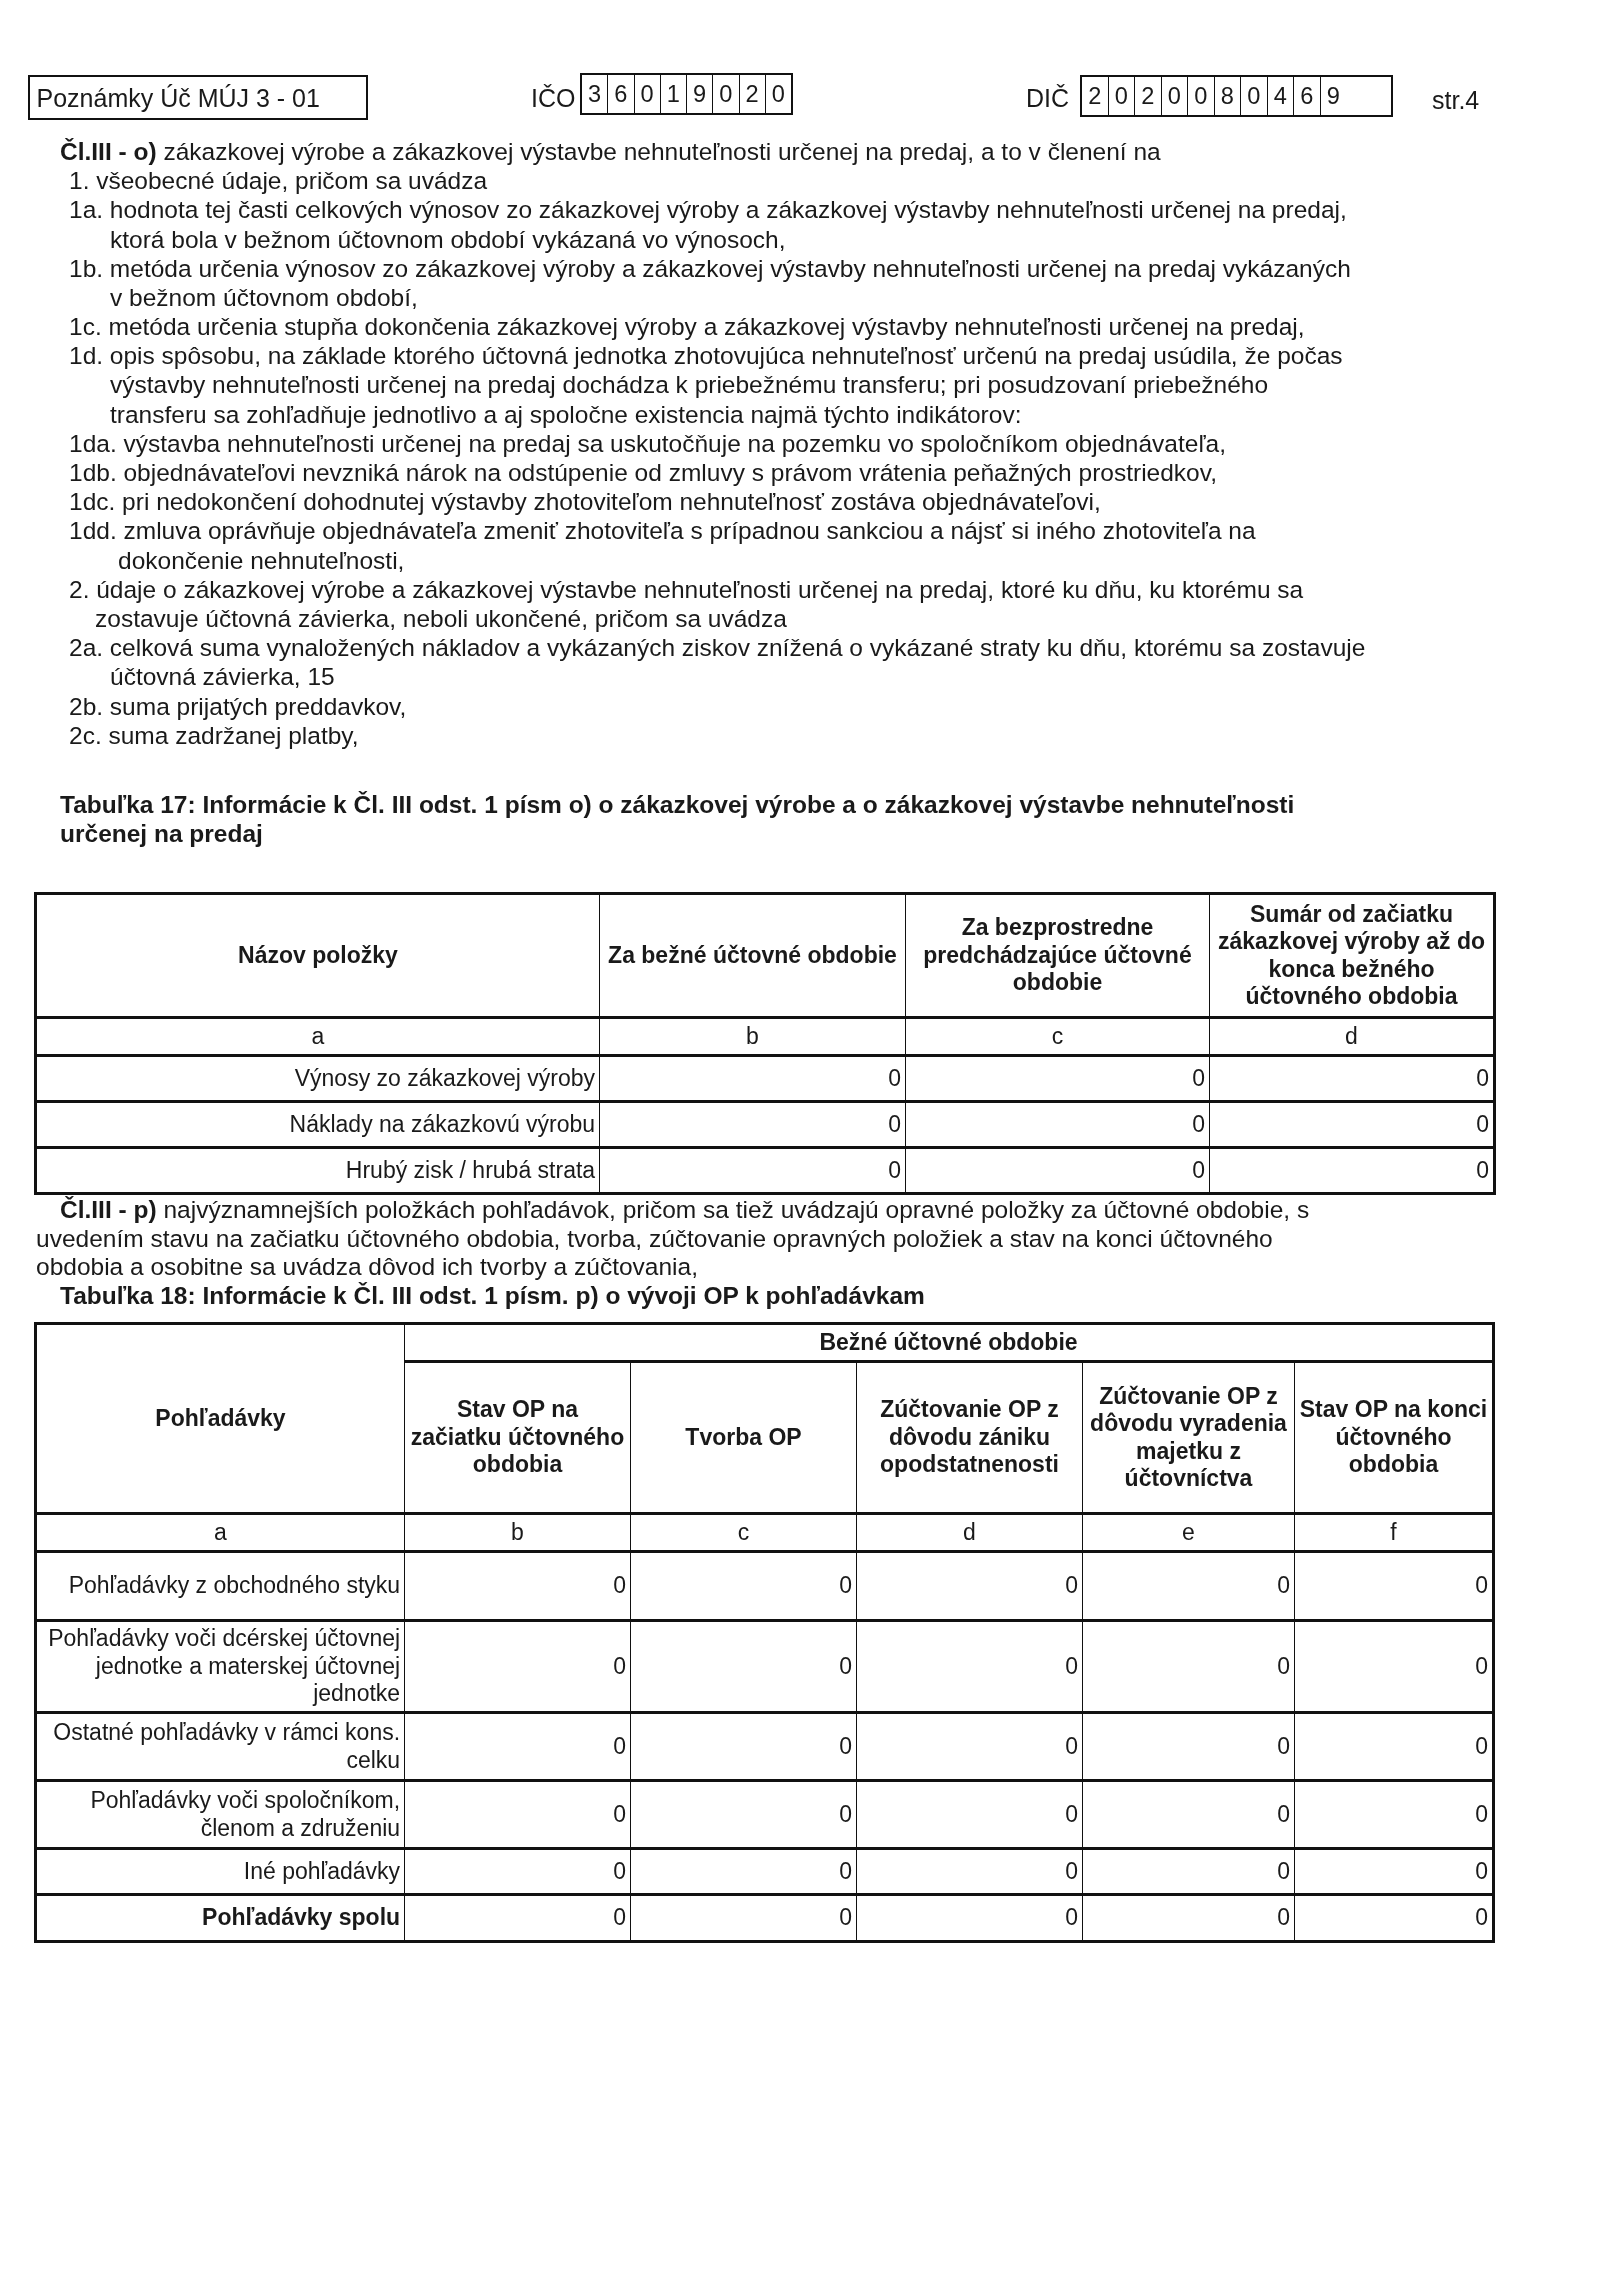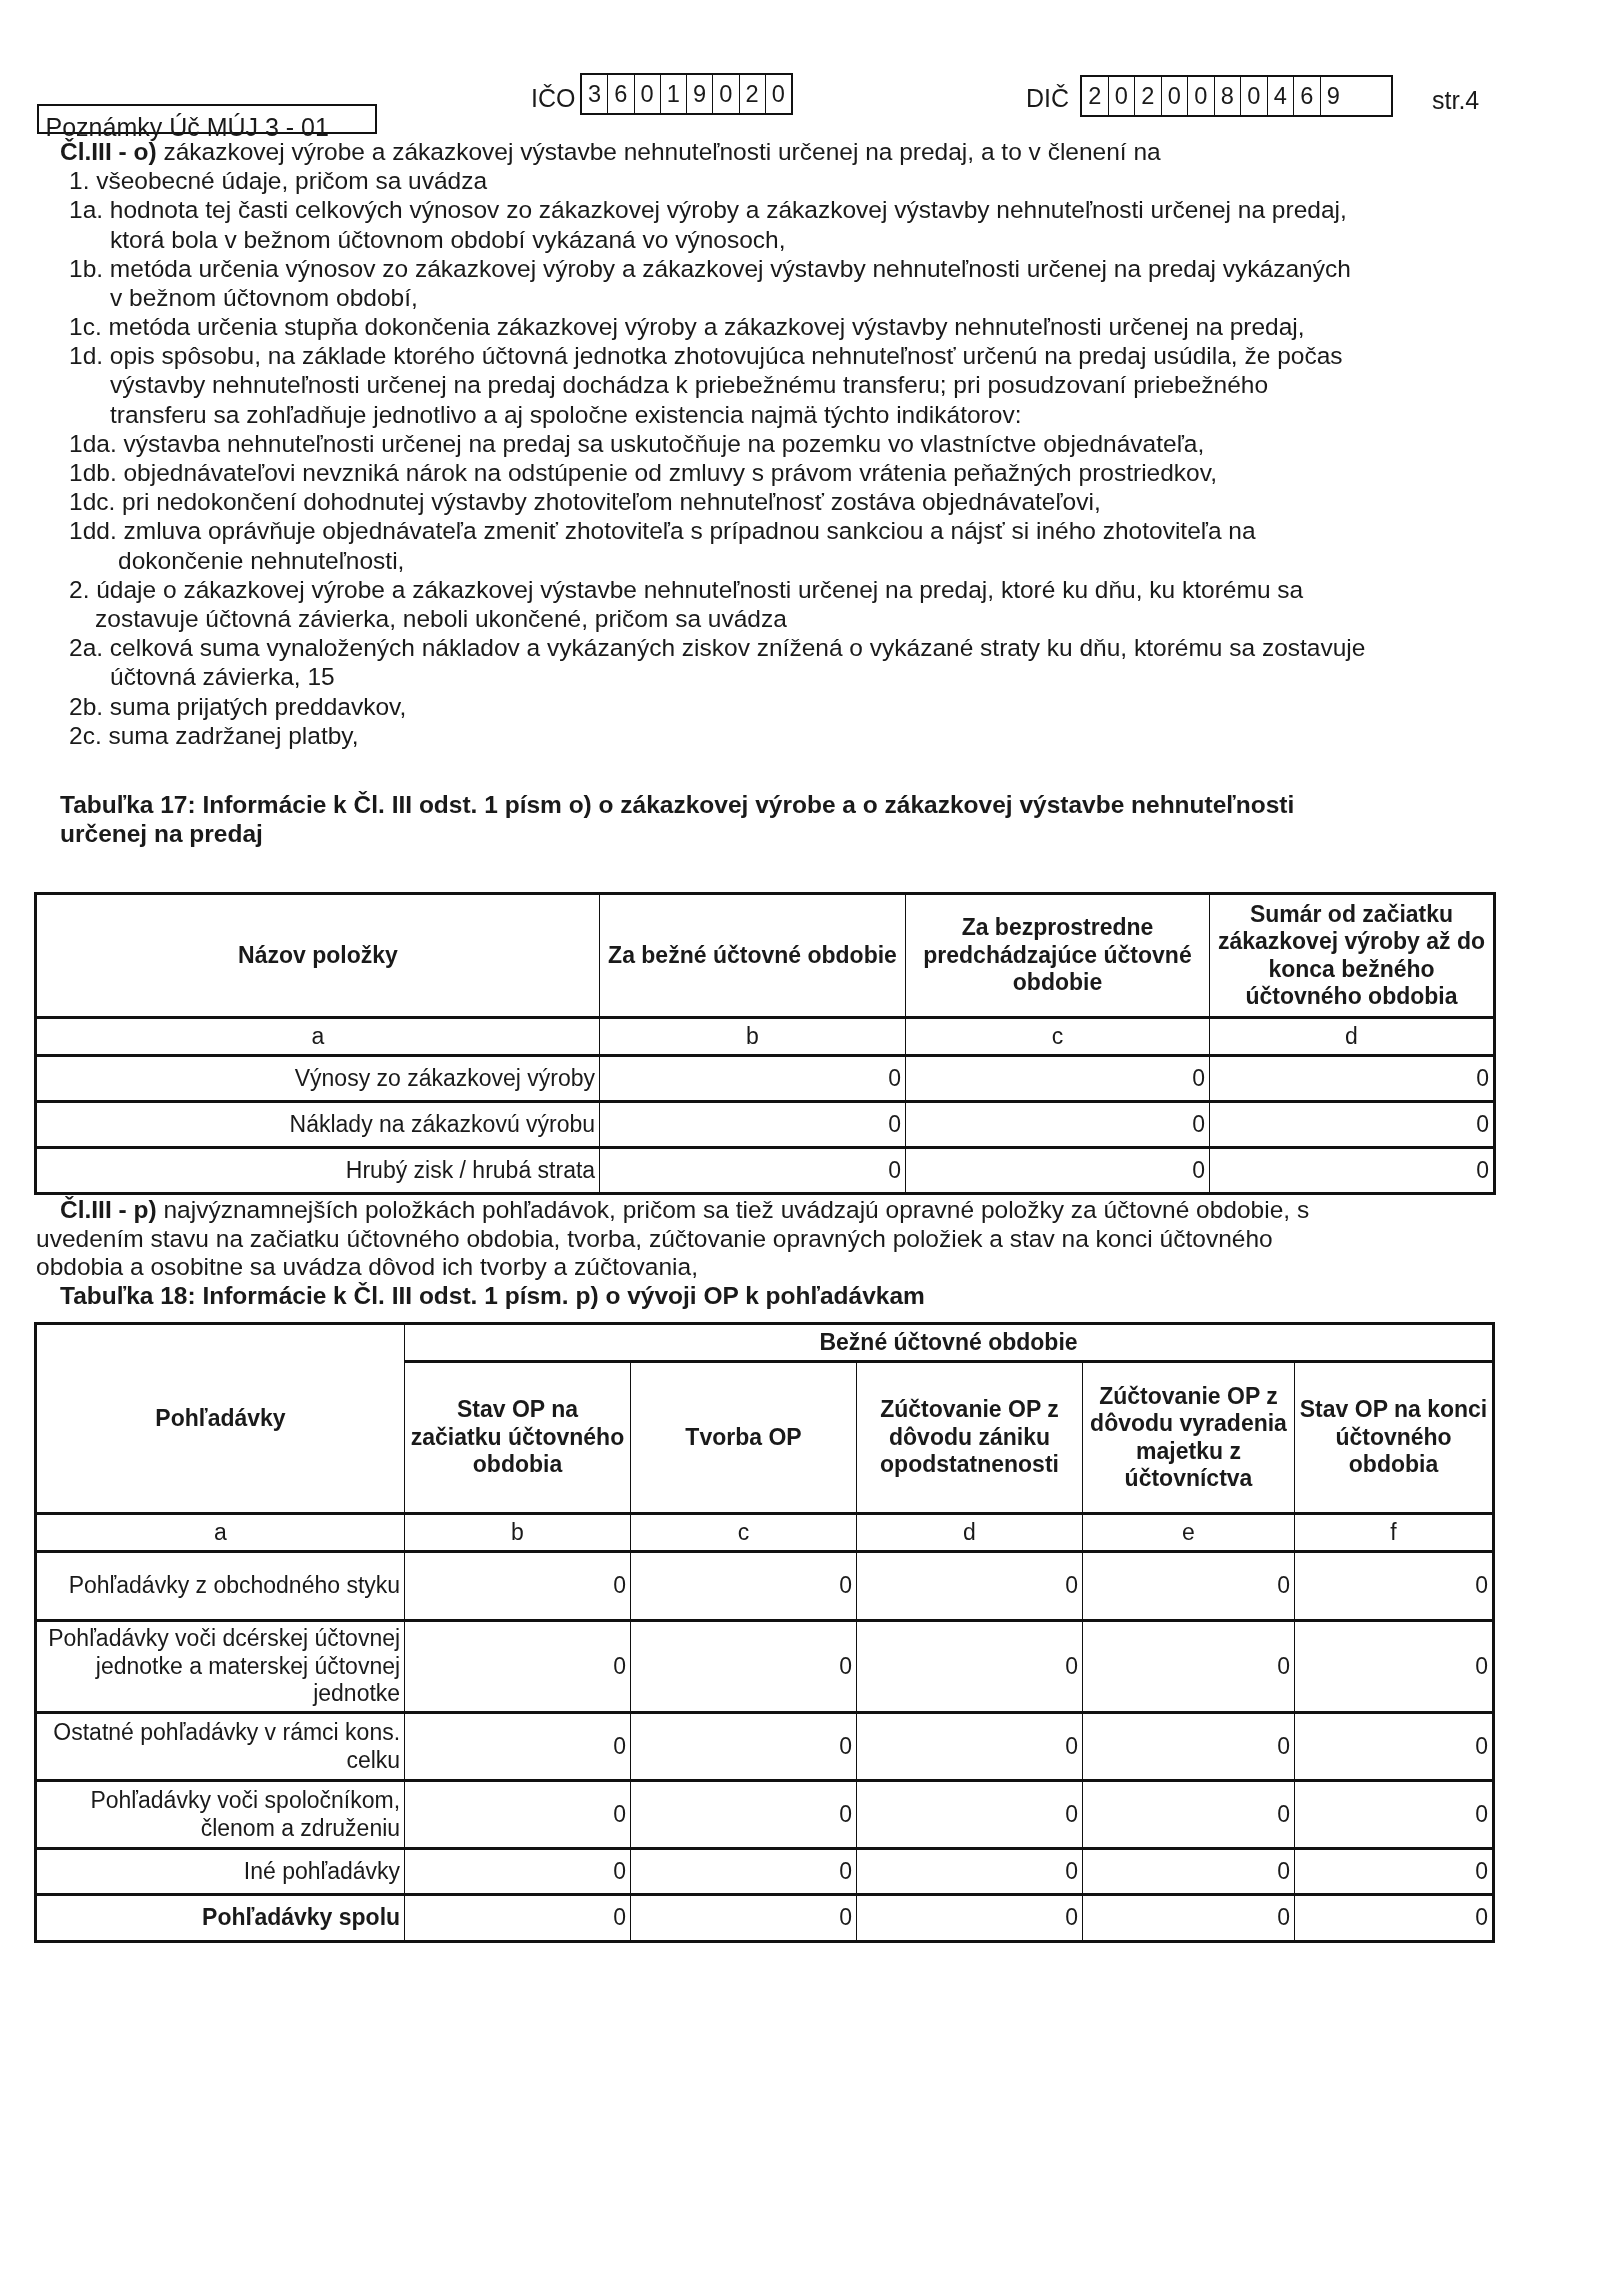--- a/index.html
+++ b/index.html
@@ -3,22 +3,22 @@
 <meta charset="utf-8">
 <style>
   html, body { margin: 0; padding: 0; }
   body {
     width: 1623px; height: 2295px; background: #ffffff; position: relative;
     font-family: "Liberation Sans", sans-serif; color: #1a1a1a; overflow: hidden;
   }
   .abs { position: absolute; }
   
   .hdr-title {
-    left: 37px; top: 75px; width: 340px; height: 30px; border: 2.6px solid #111;
-    box-sizing: border-box; font-size: 25px; line-height: 42px; padding-left: 6.5px; margin-top: 29px;
+    left: 28px; top: 75px; width: 340px; height: 45px; border: 2.6px solid #111;
+    box-sizing: border-box; font-size: 25px; line-height: 42px; padding-left: 6.5px;
   }
   .hdr-label { font-size: 25px; line-height: 29px; }
   .boxes { display: flex; border: 2.6px solid #111; border-left-width: 2px; height: 42px; box-sizing: border-box; }
   .boxes span {
     width: 25.5px; border-left: 1.3px solid #111; text-align: center; font-size: 23.6px; line-height: 38px;
   }
   .boxes span:first-child { border-left: none; }
   
   .txt { font-size: 24.5px; line-height: 29px; white-space: nowrap; }
   .b { font-weight: bold; margin-left: 24px; }
@@ -73,21 +73,21 @@
 <div id="section-o-lines">
     <div class="abs txt" style="left: 69px; top: 166px;">1. všeobecné údaje, pričom sa uvádza</div>
     <div class="abs txt" style="left: 69px; top: 195px;">1a. hodnota tej časti celkových výnosov zo zákazkovej výroby a zákazkovej výstavby nehnuteľnosti určenej na predaj,</div>
     <div class="abs txt" style="left: 110px; top: 225px;">ktorá bola v bežnom účtovnom období vykázaná vo výnosoch,</div>
     <div class="abs txt" style="left: 69px; top: 254px;">1b. metóda určenia výnosov zo zákazkovej výroby a zákazkovej výstavby nehnuteľnosti určenej na predaj vykázaných</div>
     <div class="abs txt" style="left: 110px; top: 283px;">v bežnom účtovnom období,</div>
     <div class="abs txt" style="left: 69px; top: 312px;">1c. metóda určenia stupňa dokončenia zákazkovej výroby a zákazkovej výstavby nehnuteľnosti určenej na predaj,</div>
     <div class="abs txt" style="left: 69px; top: 341px;">1d. opis spôsobu, na základe ktorého účtovná jednotka zhotovujúca nehnuteľnosť určenú na predaj usúdila, že počas</div>
     <div class="abs txt" style="left: 110px; top: 370px;">výstavby nehnuteľnosti určenej na predaj dochádza k priebežnému transferu; pri posudzovaní priebežného</div>
     <div class="abs txt" style="left: 110px; top: 400px;">transferu sa zohľadňuje jednotlivo a aj spoločne existencia najmä týchto indikátorov:</div>
-    <div class="abs txt" style="left: 69px; top: 429px;">1da. výstavba nehnuteľnosti určenej na predaj sa uskutočňuje na pozemku vo vlastníctve objednávateľa,</div>
+    <div class="abs txt" style="left: 69px; top: 429px;">1da. výstavba nehnuteľnosti určenej na predaj sa uskutočňuje na pozemku vo spoločníkom objednávateľa,</div>
     <div class="abs txt" style="left: 69px; top: 458px;">1db. objednávateľovi nevzniká nárok na odstúpenie od zmluvy s právom vrátenia peňažných prostriedkov,</div>
     <div class="abs txt" style="left: 69px; top: 487px;">1dc. pri nedokončení dohodnutej výstavby zhotoviteľom nehnuteľnosť zostáva objednávateľovi,</div>
     <div class="abs txt" style="left: 69px; top: 516px;">1dd. zmluva oprávňuje objednávateľa zmeniť zhotoviteľa s prípadnou sankciou a nájsť si iného zhotoviteľa na</div>
     <div class="abs txt" style="left: 118px; top: 546px;">dokončenie nehnuteľnosti,</div>
     <div class="abs txt" style="left: 69px; top: 575px;">2. údaje o zákazkovej výrobe a zákazkovej výstavbe nehnuteľnosti určenej na predaj, ktoré ku dňu, ku ktorému sa</div>
     <div class="abs txt" style="left: 95px; top: 604px;">zostavuje účtovná závierka, neboli ukončené, pričom sa uvádza</div>
     <div class="abs txt" style="left: 69px; top: 633px;">2a. celková suma vynaložených nákladov a vykázaných ziskov znížená o vykázané straty ku dňu, ktorému sa zostavuje</div>
     <div class="abs txt" style="left: 110px; top: 662px;">účtovná závierka, 15</div>
     <div class="abs txt" style="left: 69px; top: 692px;">2b. suma prijatých preddavkov,</div>
     <div class="abs txt" style="left: 69px; top: 721px;">2c. suma zadržanej platby,</div>

